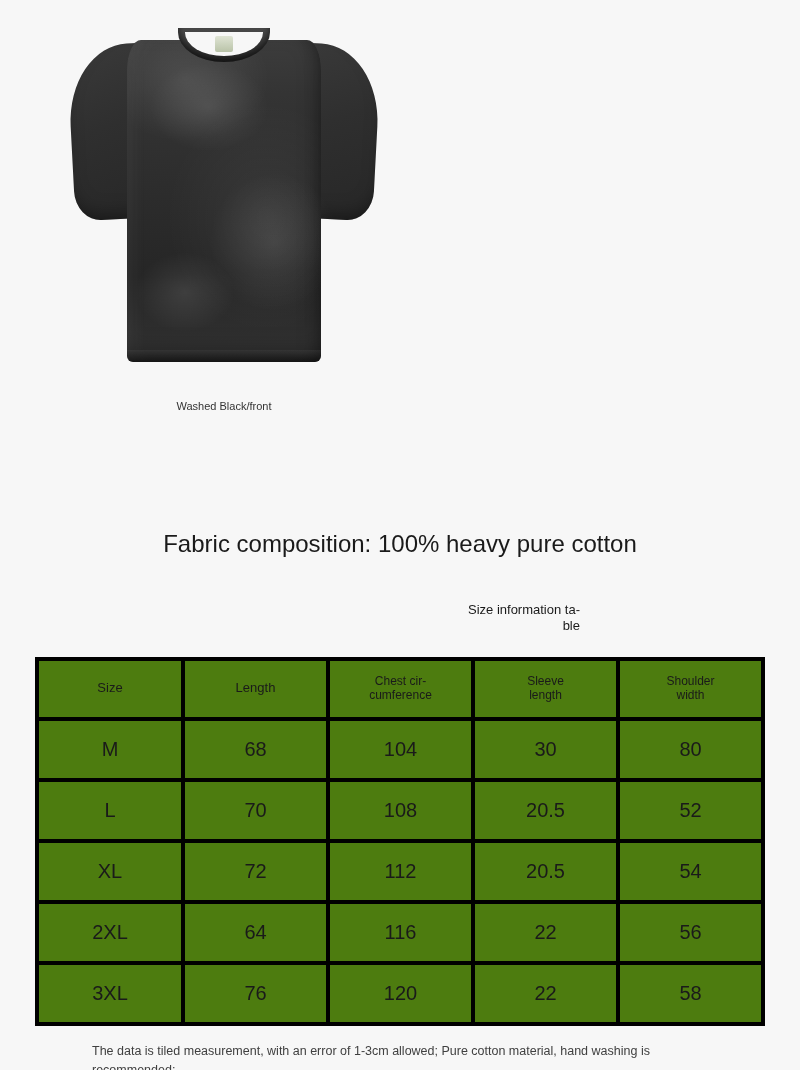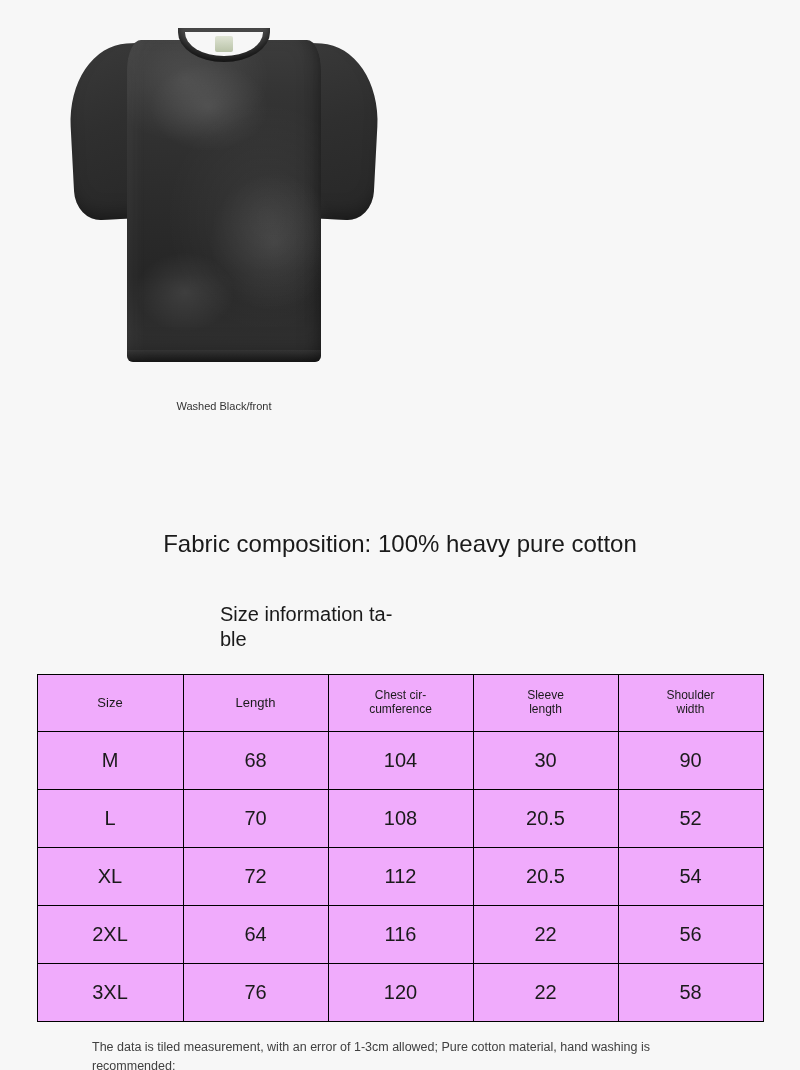--- a/index.html
+++ b/index.html
@@ -158,44 +158,44 @@
   
   .fabric-line {
     text-align: center;
     font-size: 24px;
     color: #1a1a1a;
     margin-top: 90px;
   }
 
   
   .table-title {
-    text-align: left;
-    font-size: 20px;
+    text-align: right;
+    font-size: 13px;
     color: #1a1a1a;
     margin-top: 44px;
     line-height: 1.25;
     width: 360px;
     margin-left: auto;
     margin-right: auto;
   }
 
   
   .size-table {
     margin: 22px auto 0 auto;
     border-collapse: collapse;
     width: 726px;
     background: #fbfbfb;
     table-layout: fixed;
   }
   .size-table th,
   .size-table td {
-    border: 1px solid #000000;
+    border: 4px solid #000000;
     text-align: center;
     color: #1a1a1a;
-    background: #f0abfc;
+    background: #4d7c0f;
   }
   .size-table th {
     height: 54px;
     font-weight: normal;
     font-size: 12px;
     line-height: 1.15;
   }
   .size-table th.wide { font-size: 13px; }
   .size-table td {
     height: 55px;
@@ -277,21 +277,21 @@
           <span>width</span>
         </th>
       </tr>
     </thead>
     <tbody>
       <tr>
         <td>M</td>
         <td>68</td>
         <td>104</td>
         <td>30</td>
-        <td>90</td>
+        <td>80</td>
       </tr>
       <tr>
         <td>L</td>
         <td>70</td>
         <td>108</td>
         <td>20.5</td>
         <td>52</td>
       </tr>
       <tr>
         <td>XL</td>

